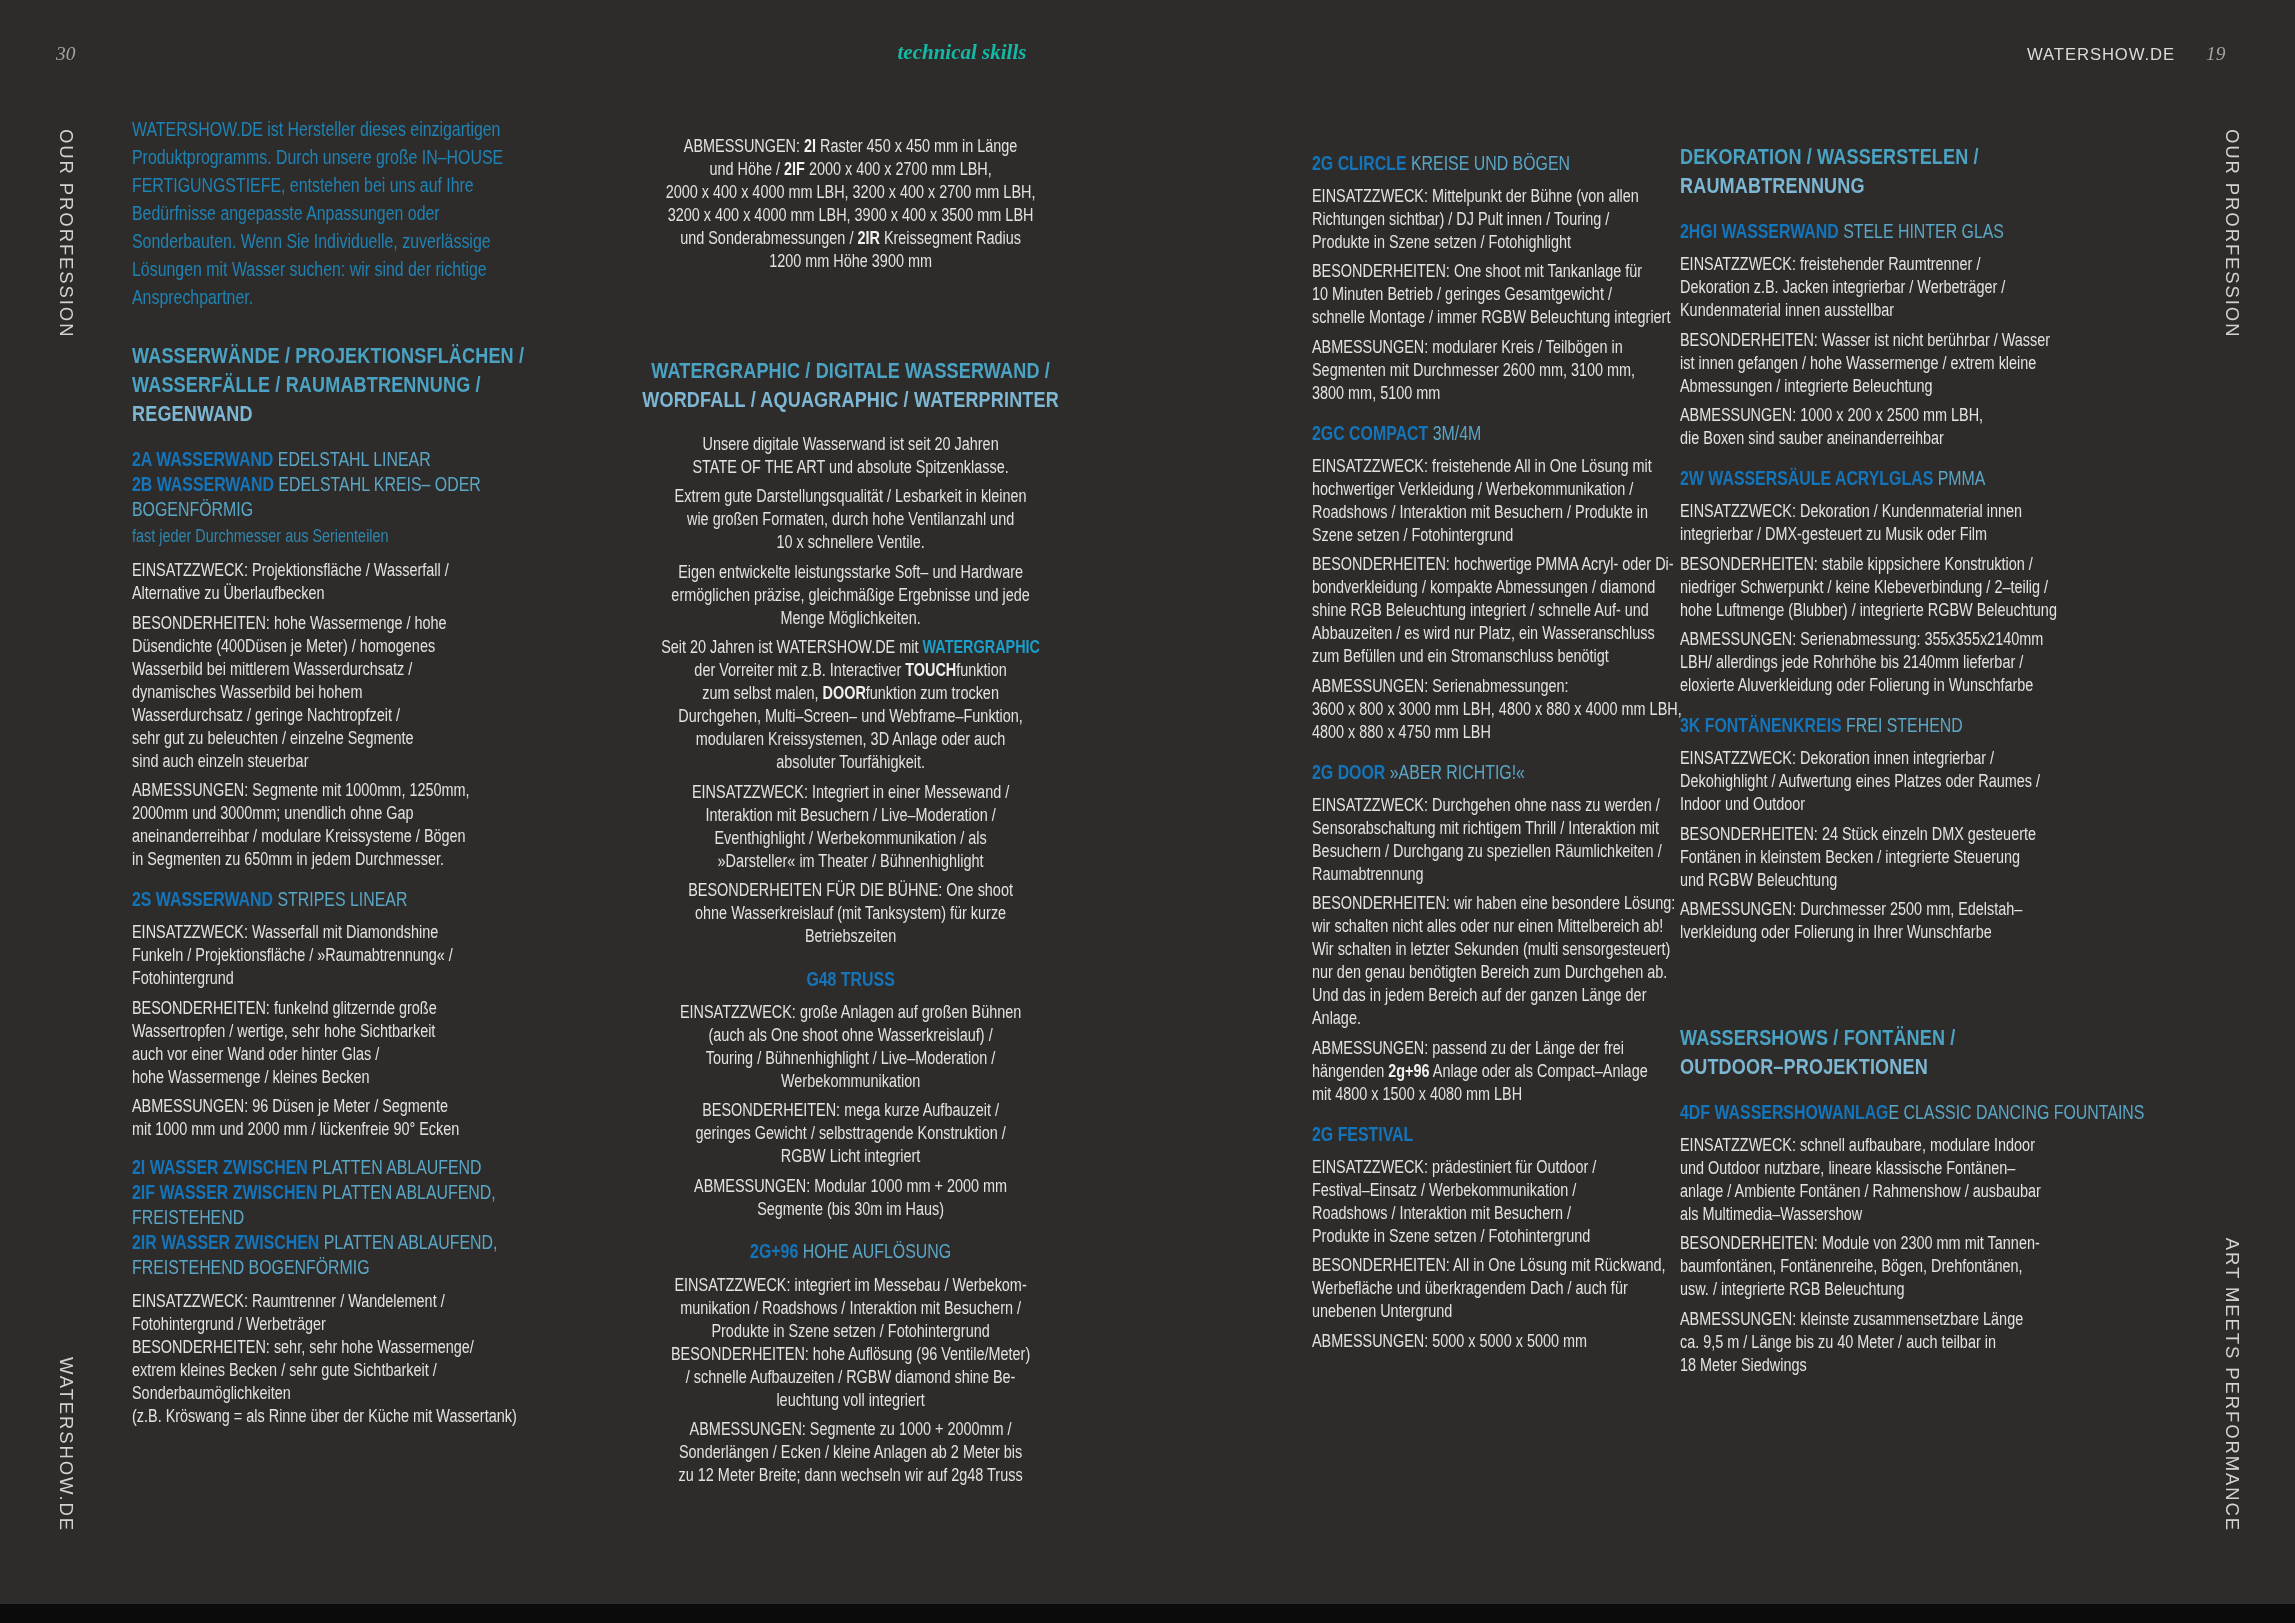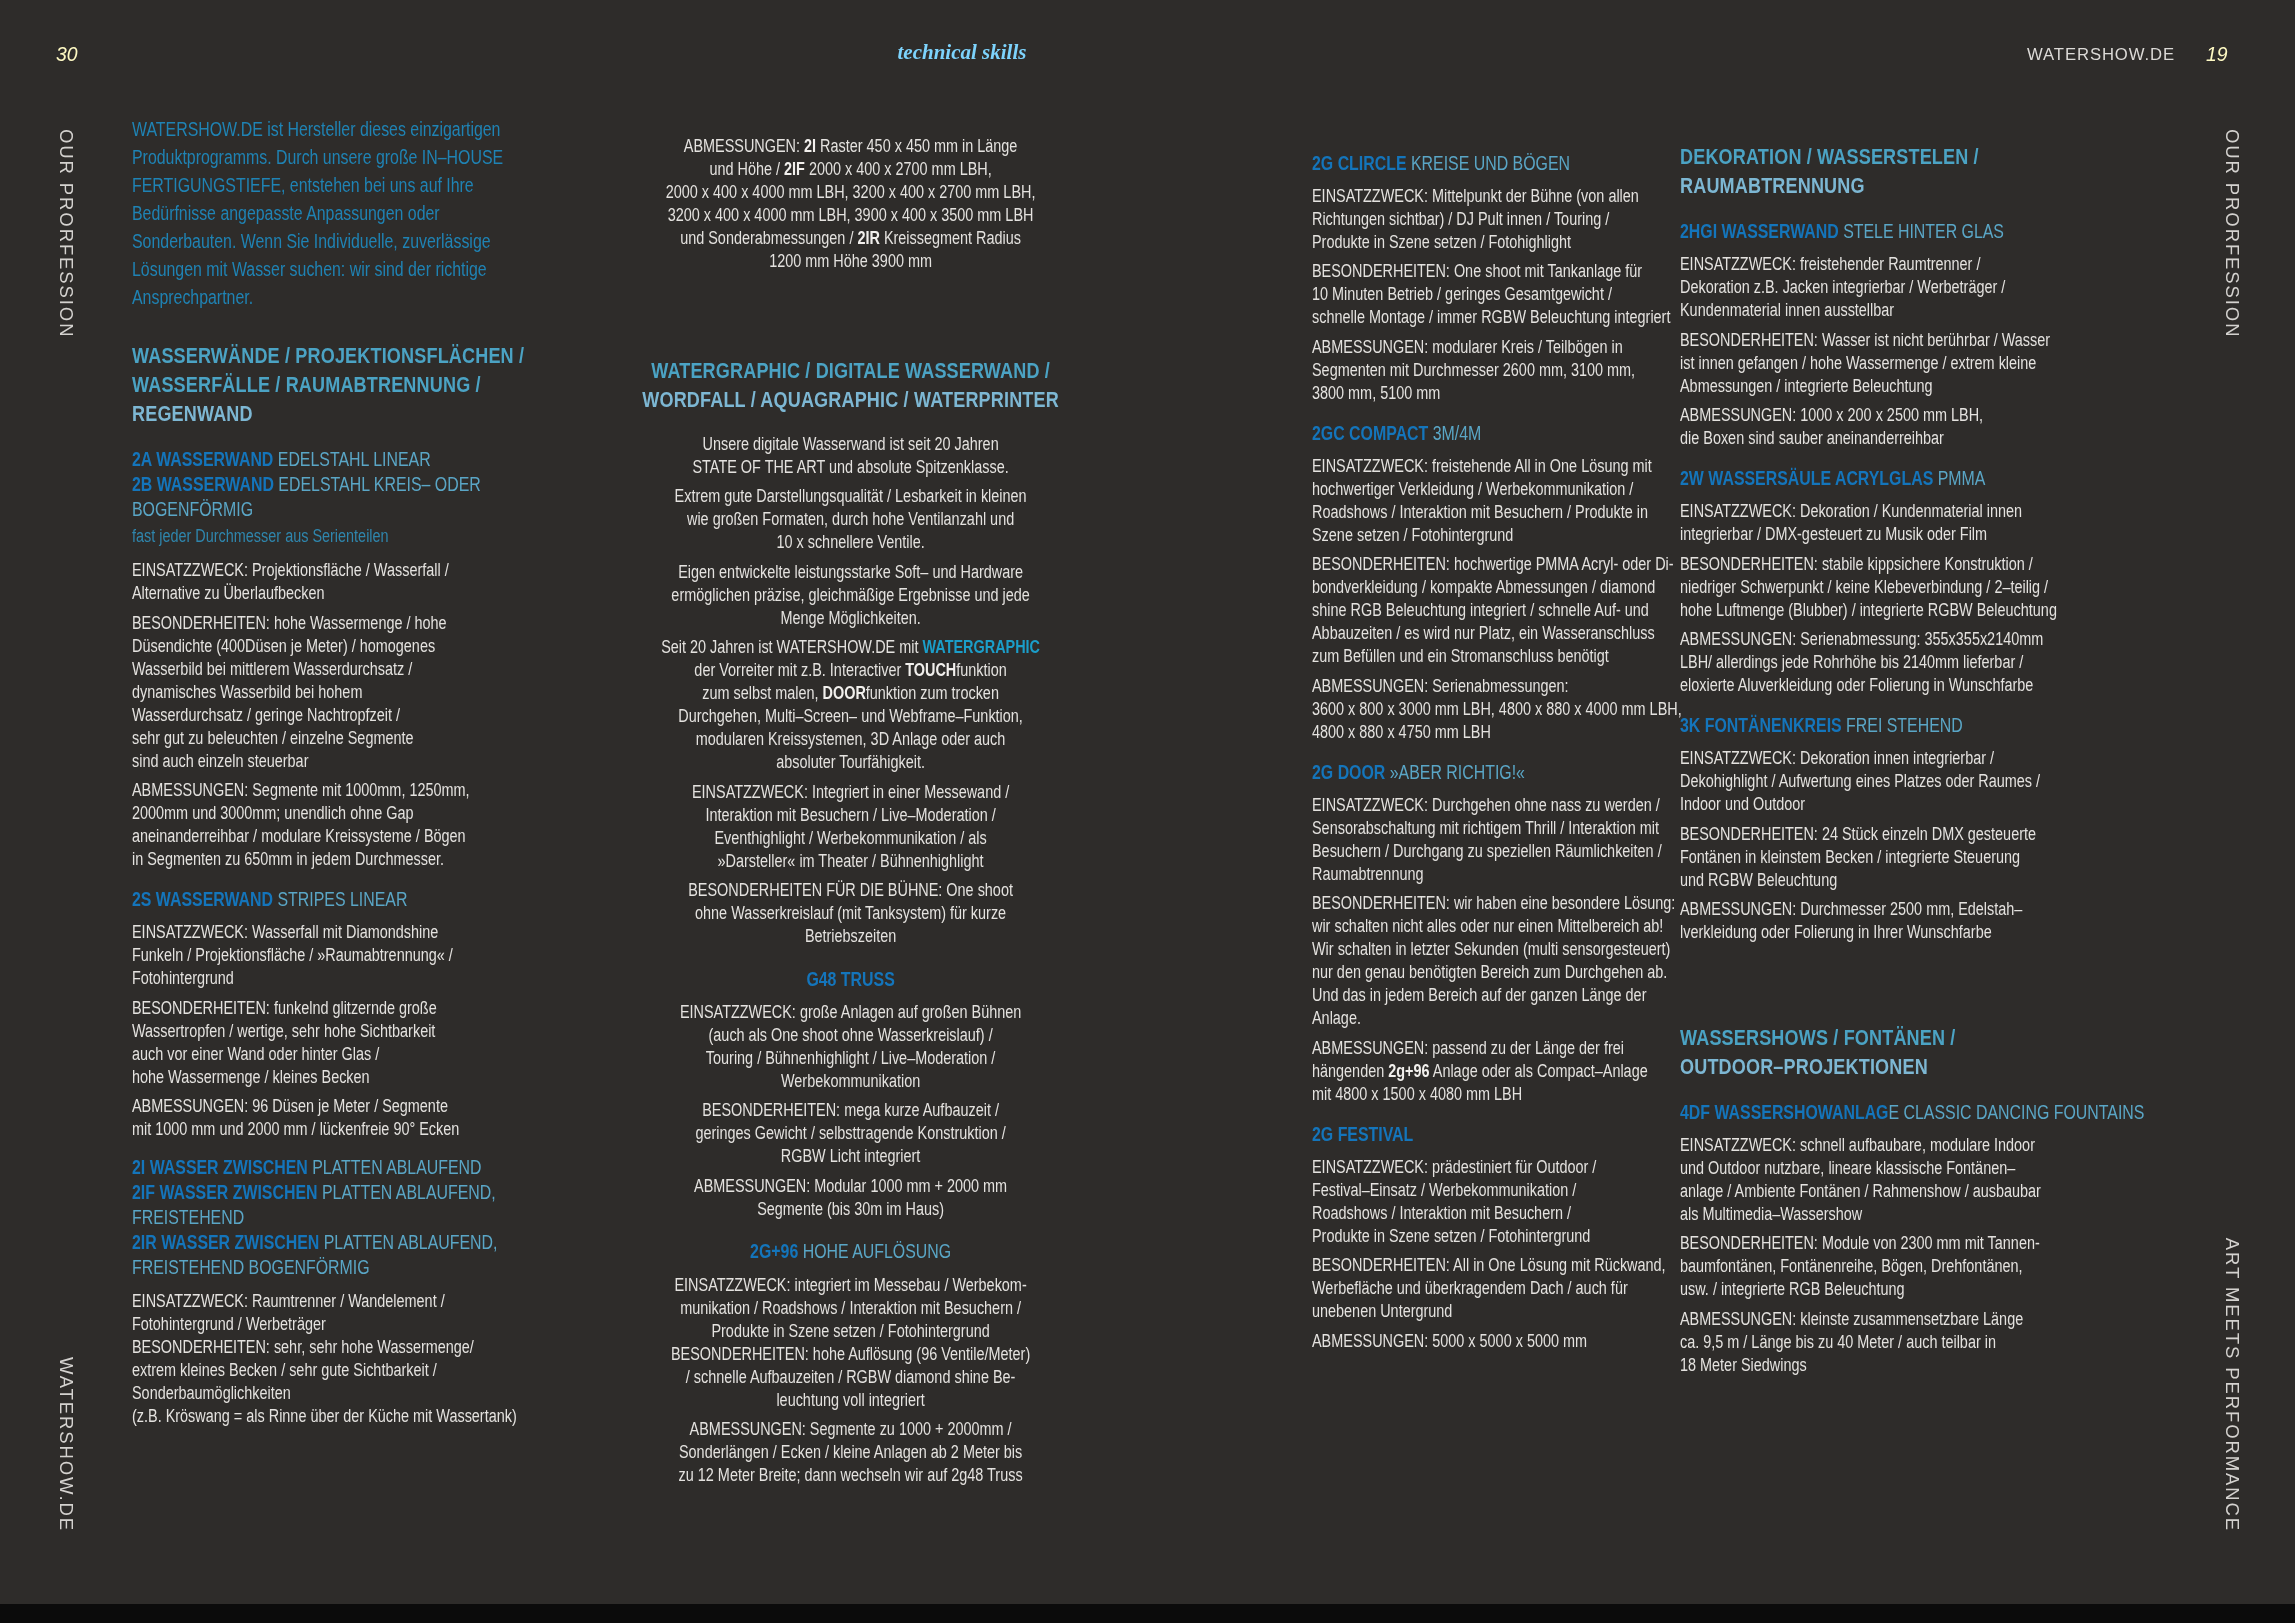--- a/index.html
+++ b/index.html
@@ -6,29 +6,29 @@
   #page{
     position:relative;
     width:2295px;height:1623px;
     background:#2e2c2a;
     font-family:"Liberation Sans","DejaVu Sans",sans-serif;
     overflow:hidden;
   }
   
   .pagenum{
     position:absolute;top:43px;
-    font-family:Liberation Sans, sans-serif;
-    font-style:italic;font-size:19.4px;color:#fef9c3;
+    font-family:Liberation Serif, serif;
+    font-style:italic;font-size:19.4px;color:#a3a3a3;
   }
   #pagenum-left{left:56px;}
   #pagenum-right{left:2206px;}
   #page-title{
     position:absolute;top:40px;left:962px;transform:translateX(-50%);
     font-family:"Liberation Serif","DejaVu Serif",serif;
-    font-style:italic;font-weight:bold;font-size:21px;color:#7dd3fc;
+    font-style:italic;font-weight:bold;font-size:21px;color:#14b8a6;
     white-space:nowrap;
   }
   #brand-right{
     position:absolute;top:45px;left:2175px;transform:translateX(-100%);
     font-size:16.7px;letter-spacing:0.9px;color:#dcdad7;white-space:nowrap;
   }
   
   .vtext{
     position:absolute;
     writing-mode:vertical-rl;

